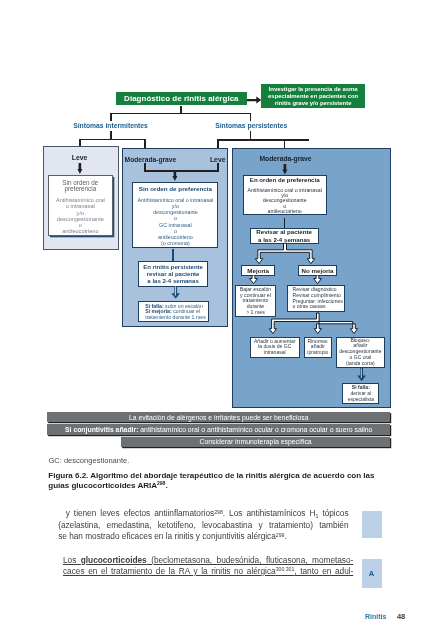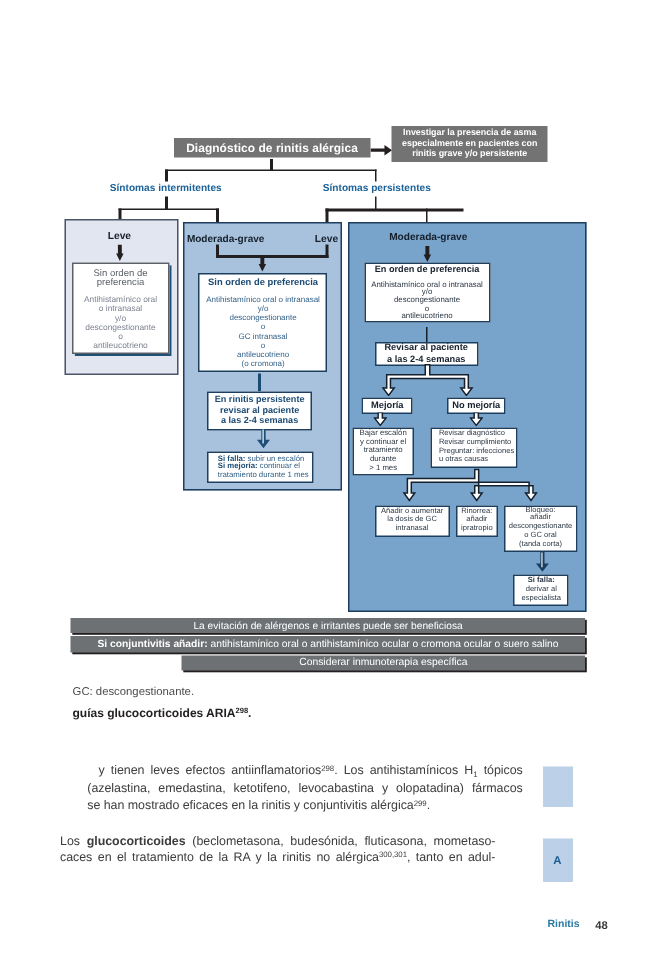--- a/index.html
+++ b/index.html
@@ -4,21 +4,21 @@
 <title>Rinitis 83</title>
 <style>
   html,body{margin:0;padding:0;}
   body{width:440px;height:640px;background:#ffffff;
        font-family:"Liberation Sans",sans-serif;
        -webkit-font-smoothing:antialiased;overflow:hidden;position:relative;}
   #page{position:absolute;left:0;top:0;width:440px;height:640px;}
   .abs{position:absolute;box-sizing:border-box;}
 
   
-  .blackbox{background:#737373;color:#fff;font-weight:bold;display:flex;
+  .blackbox{background:#15803d;color:#fff;font-weight:bold;display:flex;
             align-items:center;justify-content:center;text-align:center;}
   .panel{border:1px solid #25405c;}
   .p1{background:#e1e6f0;border-color:#4a5668;}
   .p2{background:#a8c2de;border-color:#1f3d5c;}
   .p4{background:#78a3ca;border-color:#1f3d5c;}
   .wbox{background:#ffffff;border:1px solid #5c6168;display:flex;
         flex-direction:column;align-items:center;justify-content:center;
         text-align:center;color:#231f20;}
   .wbox.thick{border:1.35px solid #1c3f60;}
   .shadow1{box-shadow:1.6px 1.6px 0 -0.3px #1c4d73;}
@@ -220,31 +220,32 @@
     <div class="abs graybar" style="left:47.3px;top:412.1px;width:342.8px;height:10.4px;font-size:6.8px;">La evitación de alérgenos e irritantes puede ser beneficiosa</div>
     <div class="abs graybar" style="left:47.3px;top:424.2px;width:342.8px;height:10.4px;font-size:6.85px;">
       <b>Si conjuntivitis añadir:</b>
         <span>&nbsp;antihistamínico oral o antihistamínico ocular o cromona ocular o suero salino</span>
     </div>
     <div class="abs graybar" style="left:121.1px;top:436.8px;width:269px;height:10.4px;font-size:6.9px;">Considerar inmunoterapia específica</div>
   </div>
 
   <div class="abs" style="left:48.4px;top:456.4px;font-size:7.55px;color:#4b4b4b;">GC: descongestionante.</div>
   <div class="abs cap" style="left:48.3px;top:471px;width:340px;font-size:8.05px;line-height:9.85px;font-weight:bold;color:#231f20;white-space:nowrap;letter-spacing:-0.02px;">
+    <div>Figura 6.2. Algoritmo del abordaje terapéutico de la rinitis alérgica de acuerdo con las</div>
     <div><span>guías glucocorticoides ARIA</span><sup>298</sup><span>.</span></div>
   </div>
 
   <div class="abs bodytxt" style="left:58.2px;top:508.4px;width:290.3px;">
     <div class="jline" style="text-indent:7.5px;">y tienen leves efectos antiinflamatorios<sup>298</sup>. Los antihistamínicos H<sub>1</sub> tópicos</div>
-    <div class="jline">(azelastina, emedastina, ketotifeno, levocabastina y olopatadina) fármacos</div>
+    <div class="jline">(azelastina, emedastina, ketotifeno, levocabastina y tratamiento) también</div>
     <div class="lastline">se han mostrado eficaces en la rinitis y conjuntivitis alérgica<sup>299</sup>.</div>
   </div>
   <div class="abs marker" style="left:361.5px;top:510.5px;width:20px;height:27.8px;font-size:7.6px;"></div>
 
-  <div class="abs bodytxt" style="left:40px;top:554.6px;width:290.3px;">
+  <div class="abs bodytxt" style="left:63px;top:554.6px;width:290.3px;text-decoration:underline;">
     <div class="jline">Los <b>glucocorticoides</b> (beclometasona, budesónida, fluticasona, mometaso-</div>
     <div class="jline">caces en el tratamiento de la RA y la rinitis no alérgica<sup>300,301</sup>, tanto en adul-</div>
   </div>
   <div class="abs marker" style="left:361.5px;top:559px;width:20px;height:28.7px;font-size:7.6px;">A</div>
 
   <div class="abs footer-title" style="left:365px;top:612.5px;font-size:7.0px;color:#2b7ba4;">Rinitis</div>
   <div class="abs footer-num" style="left:396.9px;top:612.3px;font-size:7.5px;color:#3a3a3a;">48</div>
 
 </div>
 

